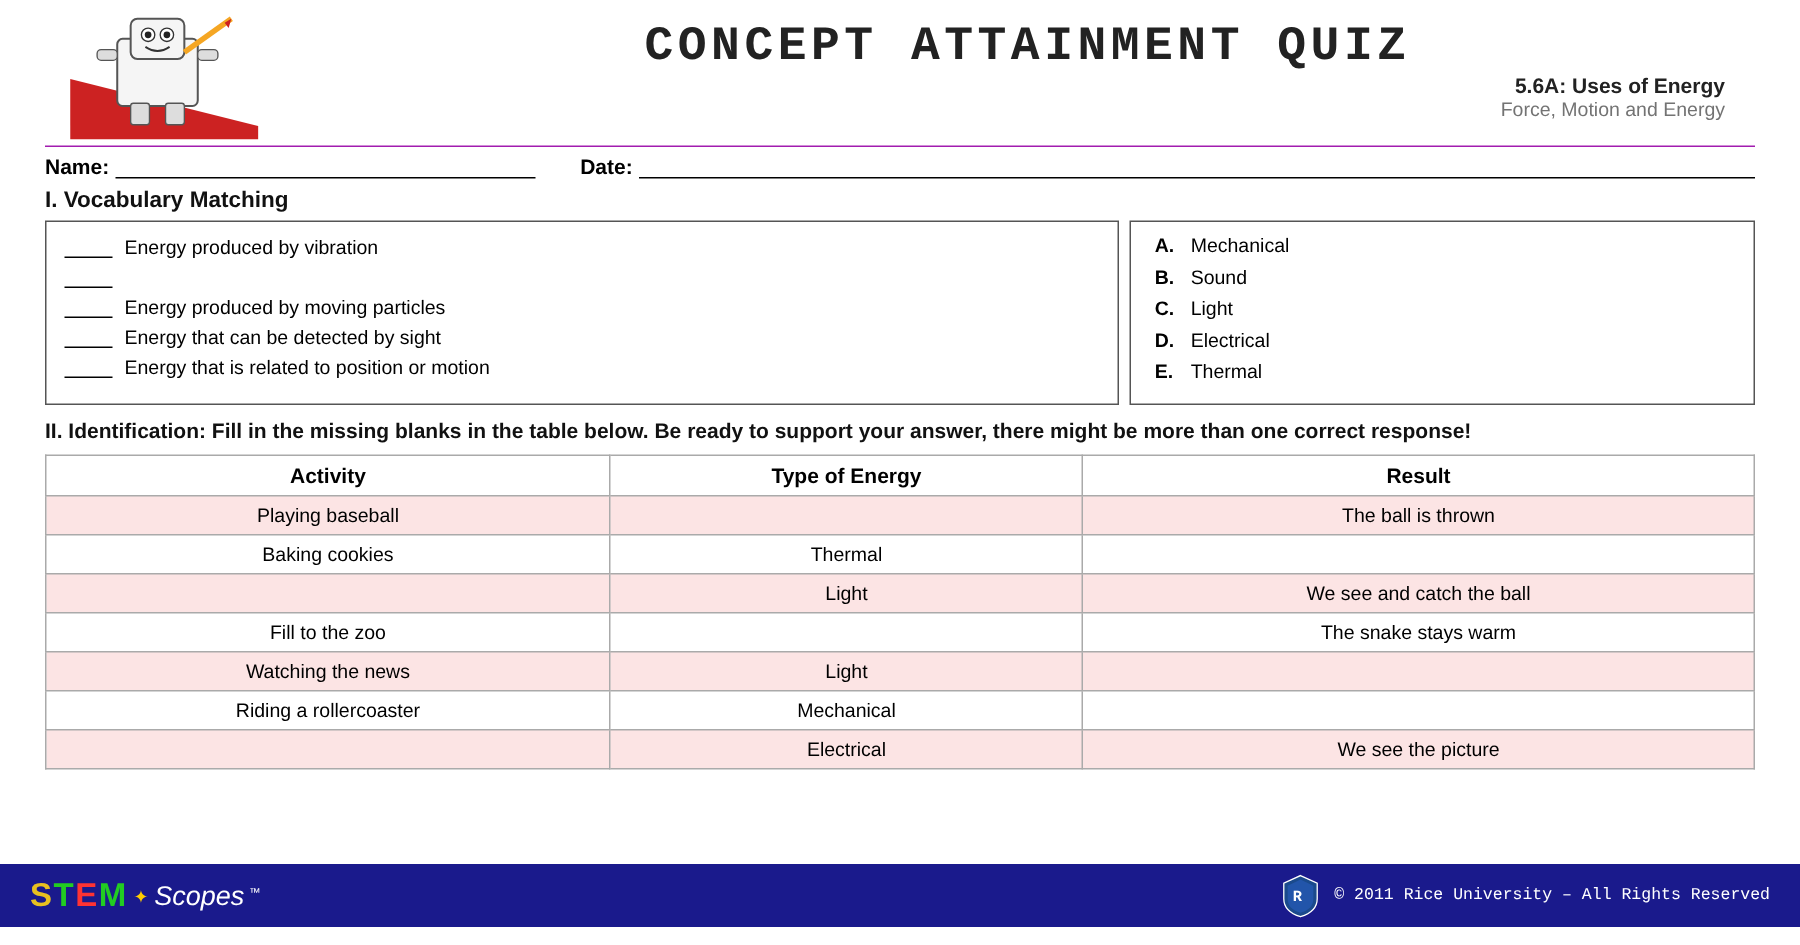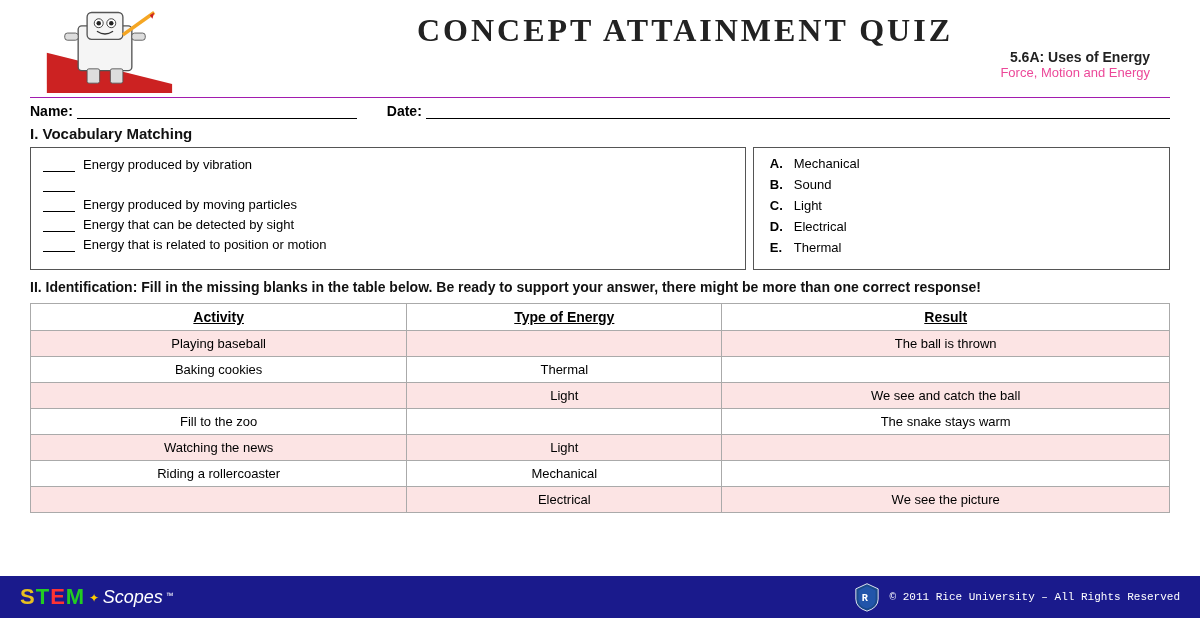--- a/index.html
+++ b/index.html
@@ -33,41 +33,41 @@
       flex-shrink: 0;
       margin-right: 10px;
       position: relative;
     }
     .header-title-block {
       flex: 1;
       text-align: center;
       padding-top: 4px;
     }
     .main-title {
-      font-family: Liberation Serif, serif;
+      font-family: Liberation Mono, monospace;
       font-size: 32px;
       font-weight: 900;
       letter-spacing: 3px;
       color: #222;
       text-transform: uppercase;
     }
     .subtitle-line {
       font-family: Arial, sans-serif;
       font-size: 14px;
       font-weight: bold;
       text-align: right;
       padding-right: 20px;
       color: #222;
     }
     .subtitle-line2 {
       font-family: Arial, sans-serif;
       font-size: 13px;
       text-align: right;
       padding-right: 20px;
-      color: #ec4899;
+      color: #737373;
     }
 
     
     .name-date-line {
       display: flex;
       align-items: center;
       border-top: 1px solid #a21caf;
       padding-top: 4px;
       margin-bottom: 6px;
       font-family: Arial, sans-serif;
@@ -156,21 +156,20 @@
       border-collapse: collapse;
       font-family: Arial, sans-serif;
       font-size: 13px;
     }
     .energy-table th {
       background: #fff;
       border: 1.5px solid #aaa;
       padding: 5px 8px;
       font-weight: bold;
       font-size: 14px;
-      text-decoration: underline;
     }
     .energy-table td {
       border: 1.5px solid #aaa;
       padding: 5px 8px;
       text-align: center;
     }
     .energy-table tr:nth-child(odd) td {
       background: #fce4e4;
     }
     .energy-table tr:nth-child(even) td {

